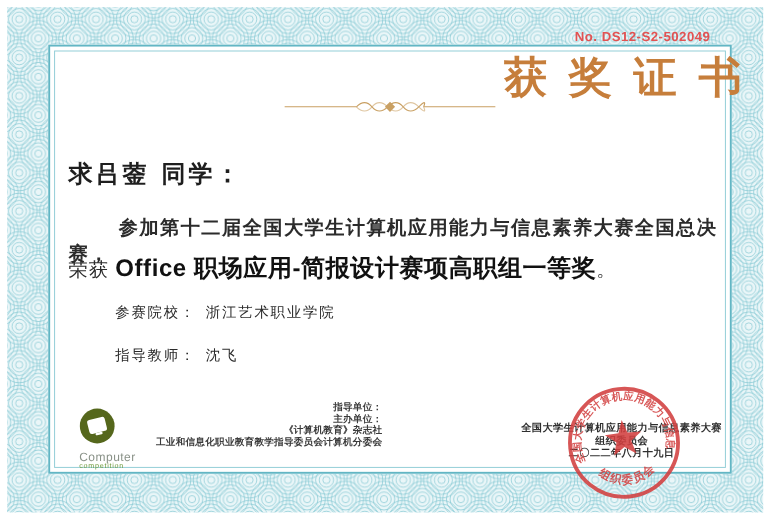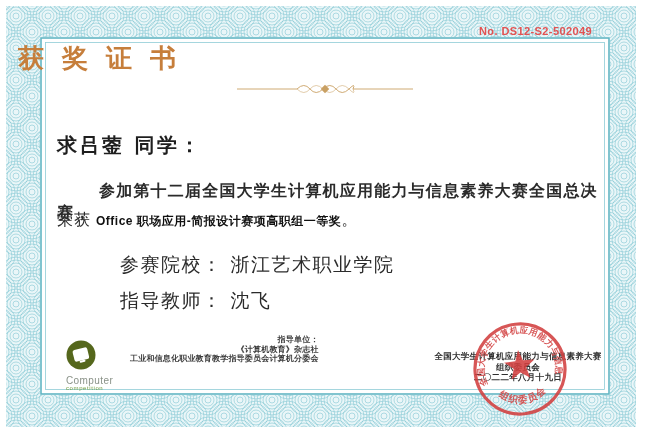--- a/index.html
+++ b/index.html
@@ -2,31 +2,31 @@
 <html><head>
 <meta charset="utf-8">
 <style>
   html,body{margin:0;padding:0;background:#fff;}
   .stage{position:relative;width:636px;height:433px;overflow:hidden;background:#fff;
          font-family:"Liberation Serif", serif;}
   .abs{position:absolute;}
   .bg-svg{left:0;top:0;}
   .cert-no{top:25px;right:44px;font-family:"Liberation Sans",sans-serif;
            font-size:11px;letter-spacing:.4px;color:#e25252;font-weight:bold;}
-  .title{left:0;right:0;top:41px;text-align:left;color:#c67e3b;font-weight:bold;
-         font-size:26px;letter-spacing:18px;text-indent:18px;}
+  .title{left:0;right:0;top:41px;text-align:right;color:#c67e3b;font-weight:bold;
+         font-size:36px;letter-spacing:18px;text-indent:18px;}
   .flourish{left:237px;top:81px;}
   .name-line{left:57px;top:132px;font-size:20px;color:#1e1e1e;letter-spacing:2.5px;font-weight:bold;}
   .name-line .suffix{margin-left:10px;}
   .body1{left:57px;top:180px;width:558px;font-size:16px;color:#2b2b2b;
          letter-spacing:1.2px;text-indent:42px;line-height:22px;font-weight:bold;}
   .award{left:57px;top:210px;width:560px;color:#2b2b2b;font-size:16px;letter-spacing:1px;}
-  .award .award-name{font-family:"Liberation Sans",sans-serif;font-size:12px;
+  .award .award-name{font-family:"Liberation Sans",sans-serif;font-size:20px;
          font-weight:bold;color:#111;letter-spacing:.5px;}
-  .pair-line{font-size:19px;color:#2b2b2b;letter-spacing:1.5px;margin-left:24px;}
+  .pair-line{font-size:12px;color:#2b2b2b;letter-spacing:1.5px;}
   .school{left:96px;top:252px;}
   .teacher{left:96px;top:288px;}
   .pair-line .val{margin-left:8px;}
   .logo-wrap{left:66px;top:340px;width:62px;}
   .logo-computer{font-family:"Liberation Sans",sans-serif;font-size:10px;color:#8a9288;
                  letter-spacing:.4px;margin-top:1px;}
   .logo-competition{font-family:"Liberation Sans",sans-serif;font-size:6px;color:#6f9a3d;
                  letter-spacing:.6px;margin-top:-1px;}
   .org-lines{left:130px;top:335px;font-family:"Liberation Sans",sans-serif;
              font-size:8px;line-height:9.6px;color:#3b3b3b;font-weight:bold;letter-spacing:.2px;text-align:right;}
@@ -120,20 +120,21 @@
         <rect x="7.5" y="8.5" width="15" height="12" rx="2.2" fill="#ffffff"></rect>
         <rect x="12" y="20.5" width="6" height="2" rx="1" fill="#ffffff"></rect>
       </g>
     </svg>
     <div class="logo-computer">Computer</div>
     <div class="logo-competition">competition</div>
   </div>
 
   <div class="abs org-lines">
     <div>指导单位：</div>
+    <div>主办单位：</div>
     <div>《计算机教育》杂志社</div>
     <div>工业和信息化职业教育教学指导委员会计算机分委会</div>
   </div>
 
   <div class="abs fr-text">
     <div>全国大学生计算机应用能力与信息素养大赛</div>
     <div>组织委员会</div>
     <div>二〇二二年八月十九日</div>
   </div>
 

